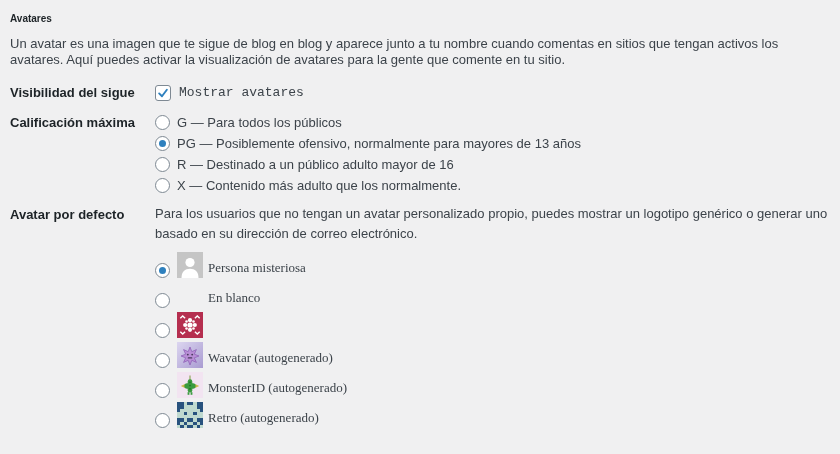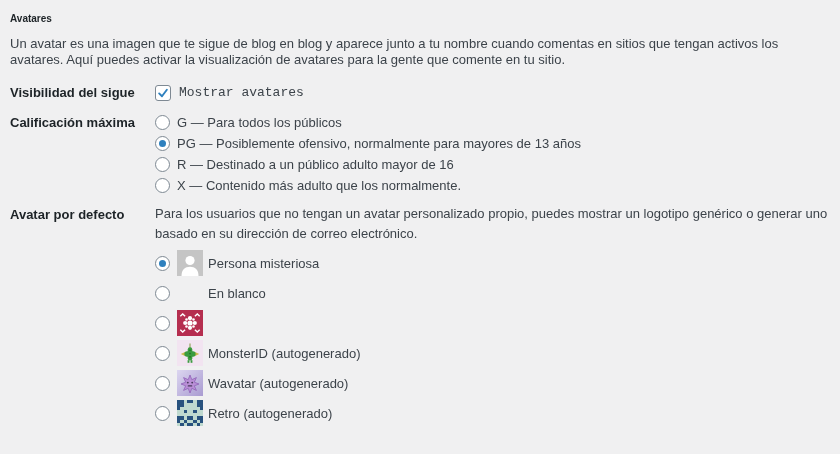--- a/index.html
+++ b/index.html
@@ -91,23 +91,24 @@
     width: 7px; height: 7px;
     border-radius: 50%;
     background: #2e80be;
   }
 
   .avatar-desc { line-height: 20px; max-width: 680px; }
 
   .avatar-list { margin-top: 4px; }
   .avatar-option {
     display: flex;
-    align-items: center;
+    align-items: flex-end;
     height: 30px;
     cursor: pointer;
+    font-family: Liberation Serif, serif;
   }
   .avatar-img {
     width: 26px; height: 26px;
     flex: 0 0 26px;
     margin-right: 5px;
     display: inline-block;
   }
   .avatar-img svg { display: block; width: 26px; height: 26px; }
   .avatar-img.blank { background: transparent; }
   .avatar-option .opt-text { line-height: 21px; }
@@ -204,54 +205,54 @@
                 <path d="M3.3 19.7 L5.7 22.1 L8.1 19.7" fill="none" stroke="#ffffff" stroke-width="1.4"></path>
                 <path d="M17.9 19.7 L20.3 22.1 L22.7 19.7" fill="none" stroke="#ffffff" stroke-width="1.4"></path>
               </svg>
             </span>
           </label>
 
           <label class="avatar-option">
             <span class="radio"></span>
             <span class="avatar-img">
               <svg viewBox="0 0 26 26">
+                <defs>
+                  <linearGradient id="wavbg" x1="0" y1="0" x2="1" y2="1">
+                    <stop offset="0" stop-color="#dcd6f0"></stop>
+                    <stop offset="1" stop-color="#a99bd1"></stop>
+                  </linearGradient>
+                </defs>
+                <rect width="26" height="26" fill="url(#wavbg)"></rect>
+                <polygon points="13,5 14.8,9.7 19.4,7.6 17.3,12.2 22,14 17.3,15.8 19.4,20.4 14.8,18.3 13,23 11.2,18.3 6.6,20.4 8.7,15.8 4,14 8.7,12.2 6.6,7.6 11.2,9.7" stroke="#8f62b8" stroke-width="0.8" fill="#b98fd6"></polygon>
+                <circle cx="10.8" cy="12.6" r="0.95" fill="#4a3b5e"></circle>
+                <circle cx="15.2" cy="12.6" r="0.95" fill="#4a3b5e"></circle>
+                <rect x="10.7" y="15.2" width="4.6" height="1.3" rx="0.6" fill="#4a3b5e"></rect>
+              </svg>
+            </span>
+            <span class="opt-text">Wavatar (autogenerado)</span>
+          </label>
+
+          <label class="avatar-option">
+            <span class="radio"></span>
+            <span class="avatar-img">
+              <svg viewBox="0 0 26 26">
                 <rect width="26" height="26" fill="#f2e4f1"></rect>
                 <line x1="13" y1="3.5" x2="13" y2="8" stroke="#8aa04f" stroke-width="1.1"></line>
                 <polygon points="3.8,14 8.5,11.8 8.5,16.2" fill="#c9b84a"></polygon>
                 <polygon points="22.2,14 17.5,11.8 17.5,16.2" fill="#c9b84a"></polygon>
                 <rect x="10.7" y="7.2" width="4.6" height="13.3" rx="2.2" fill="#3a9b3f"></rect>
                 <rect x="7.4" y="11.3" width="11.2" height="5.4" rx="2.6" fill="#3a9b3f"></rect>
                 <circle cx="13" cy="10.3" r="0.8" fill="#1f6b23"></circle>
                 <circle cx="13" cy="13.6" r="0.8" fill="#1f6b23"></circle>
                 <circle cx="13" cy="16.9" r="0.8" fill="#1f6b23"></circle>
                 <rect x="10.6" y="20.2" width="1.8" height="2.6" fill="#3a9b3f"></rect>
                 <rect x="13.6" y="20.2" width="1.8" height="2.6" fill="#3a9b3f"></rect>
               </svg>
             </span>
             <span class="opt-text">MonsterID (autogenerado)</span>
-          </label>
-
-          <label class="avatar-option">
-            <span class="radio"></span>
-            <span class="avatar-img">
-              <svg viewBox="0 0 26 26">
-                <defs>
-                  <linearGradient id="wavbg" x1="0" y1="0" x2="1" y2="1">
-                    <stop offset="0" stop-color="#dcd6f0"></stop>
-                    <stop offset="1" stop-color="#a99bd1"></stop>
-                  </linearGradient>
-                </defs>
-                <rect width="26" height="26" fill="url(#wavbg)"></rect>
-                <polygon points="13,5 14.8,9.7 19.4,7.6 17.3,12.2 22,14 17.3,15.8 19.4,20.4 14.8,18.3 13,23 11.2,18.3 6.6,20.4 8.7,15.8 4,14 8.7,12.2 6.6,7.6 11.2,9.7" stroke="#8f62b8" stroke-width="0.8" fill="#b98fd6"></polygon>
-                <circle cx="10.8" cy="12.6" r="0.95" fill="#4a3b5e"></circle>
-                <circle cx="15.2" cy="12.6" r="0.95" fill="#4a3b5e"></circle>
-                <rect x="10.7" y="15.2" width="4.6" height="1.3" rx="0.6" fill="#4a3b5e"></rect>
-              </svg>
-            </span>
-            <span class="opt-text">Wavatar (autogenerado)</span>
           </label>
 
           <label class="avatar-option">
             <span class="radio"></span>
             <span class="avatar-img">
               <svg viewBox="0 0 8 8" shape-rendering="crispEdges">
                 <rect width="8" height="8" fill="#28527e"></rect>
                 <g fill="#bfd9cf">
                   <rect x="2" y="0" width="1" height="1"></rect>
                     <rect x="5" y="0" width="1" height="1"></rect>

